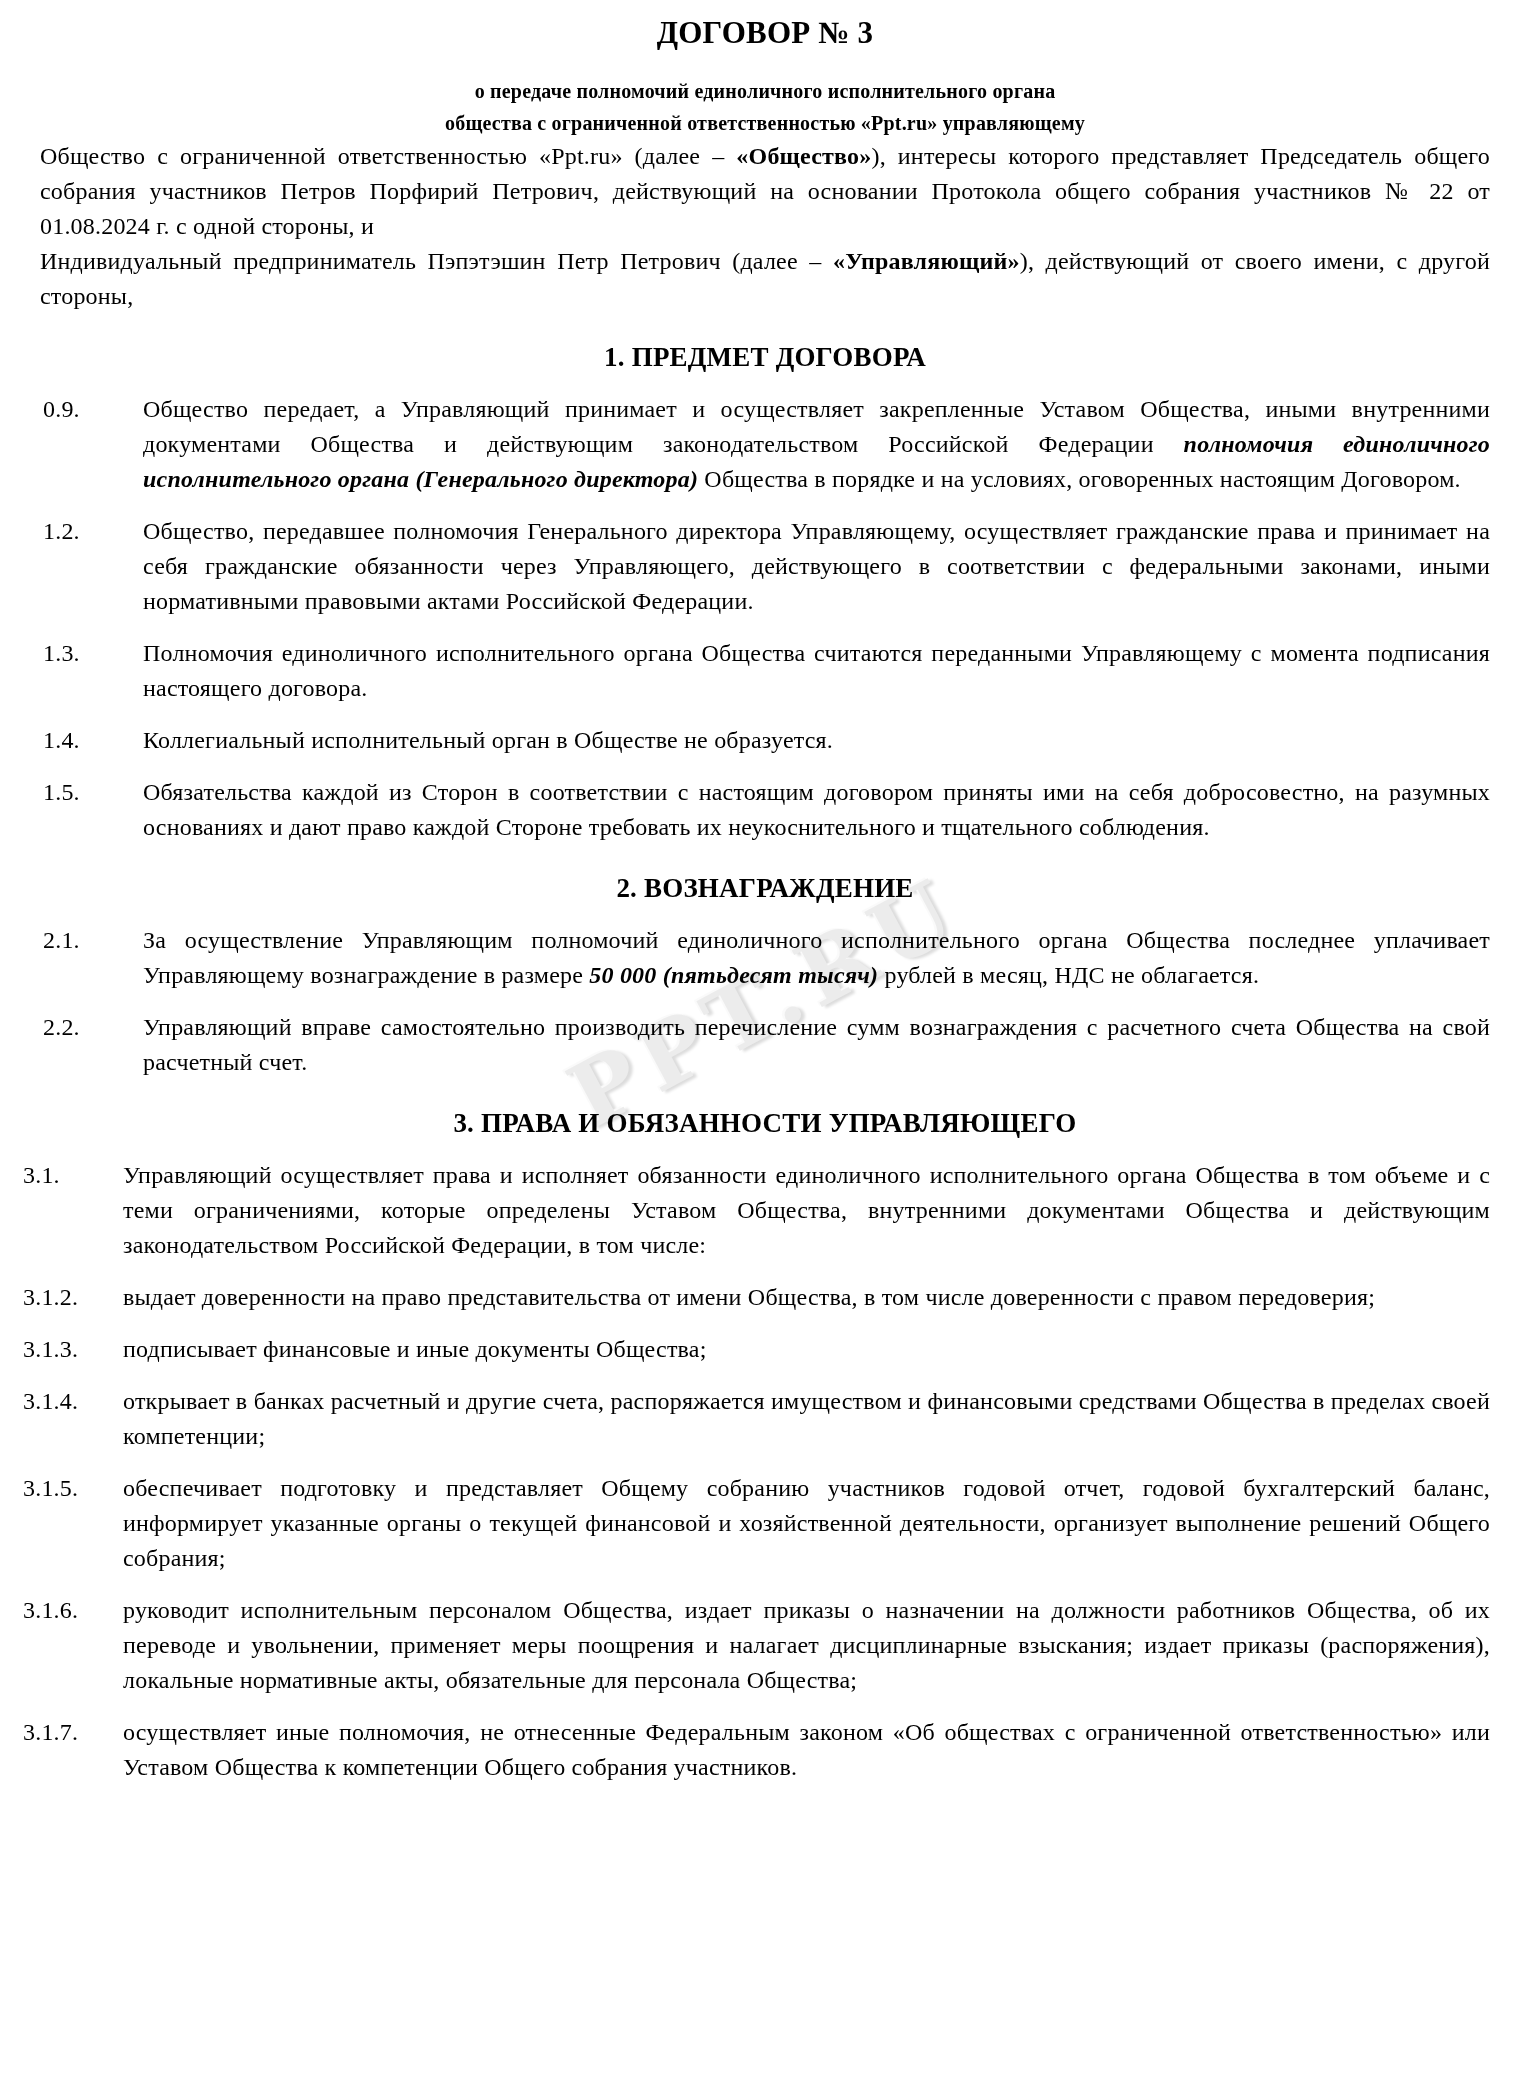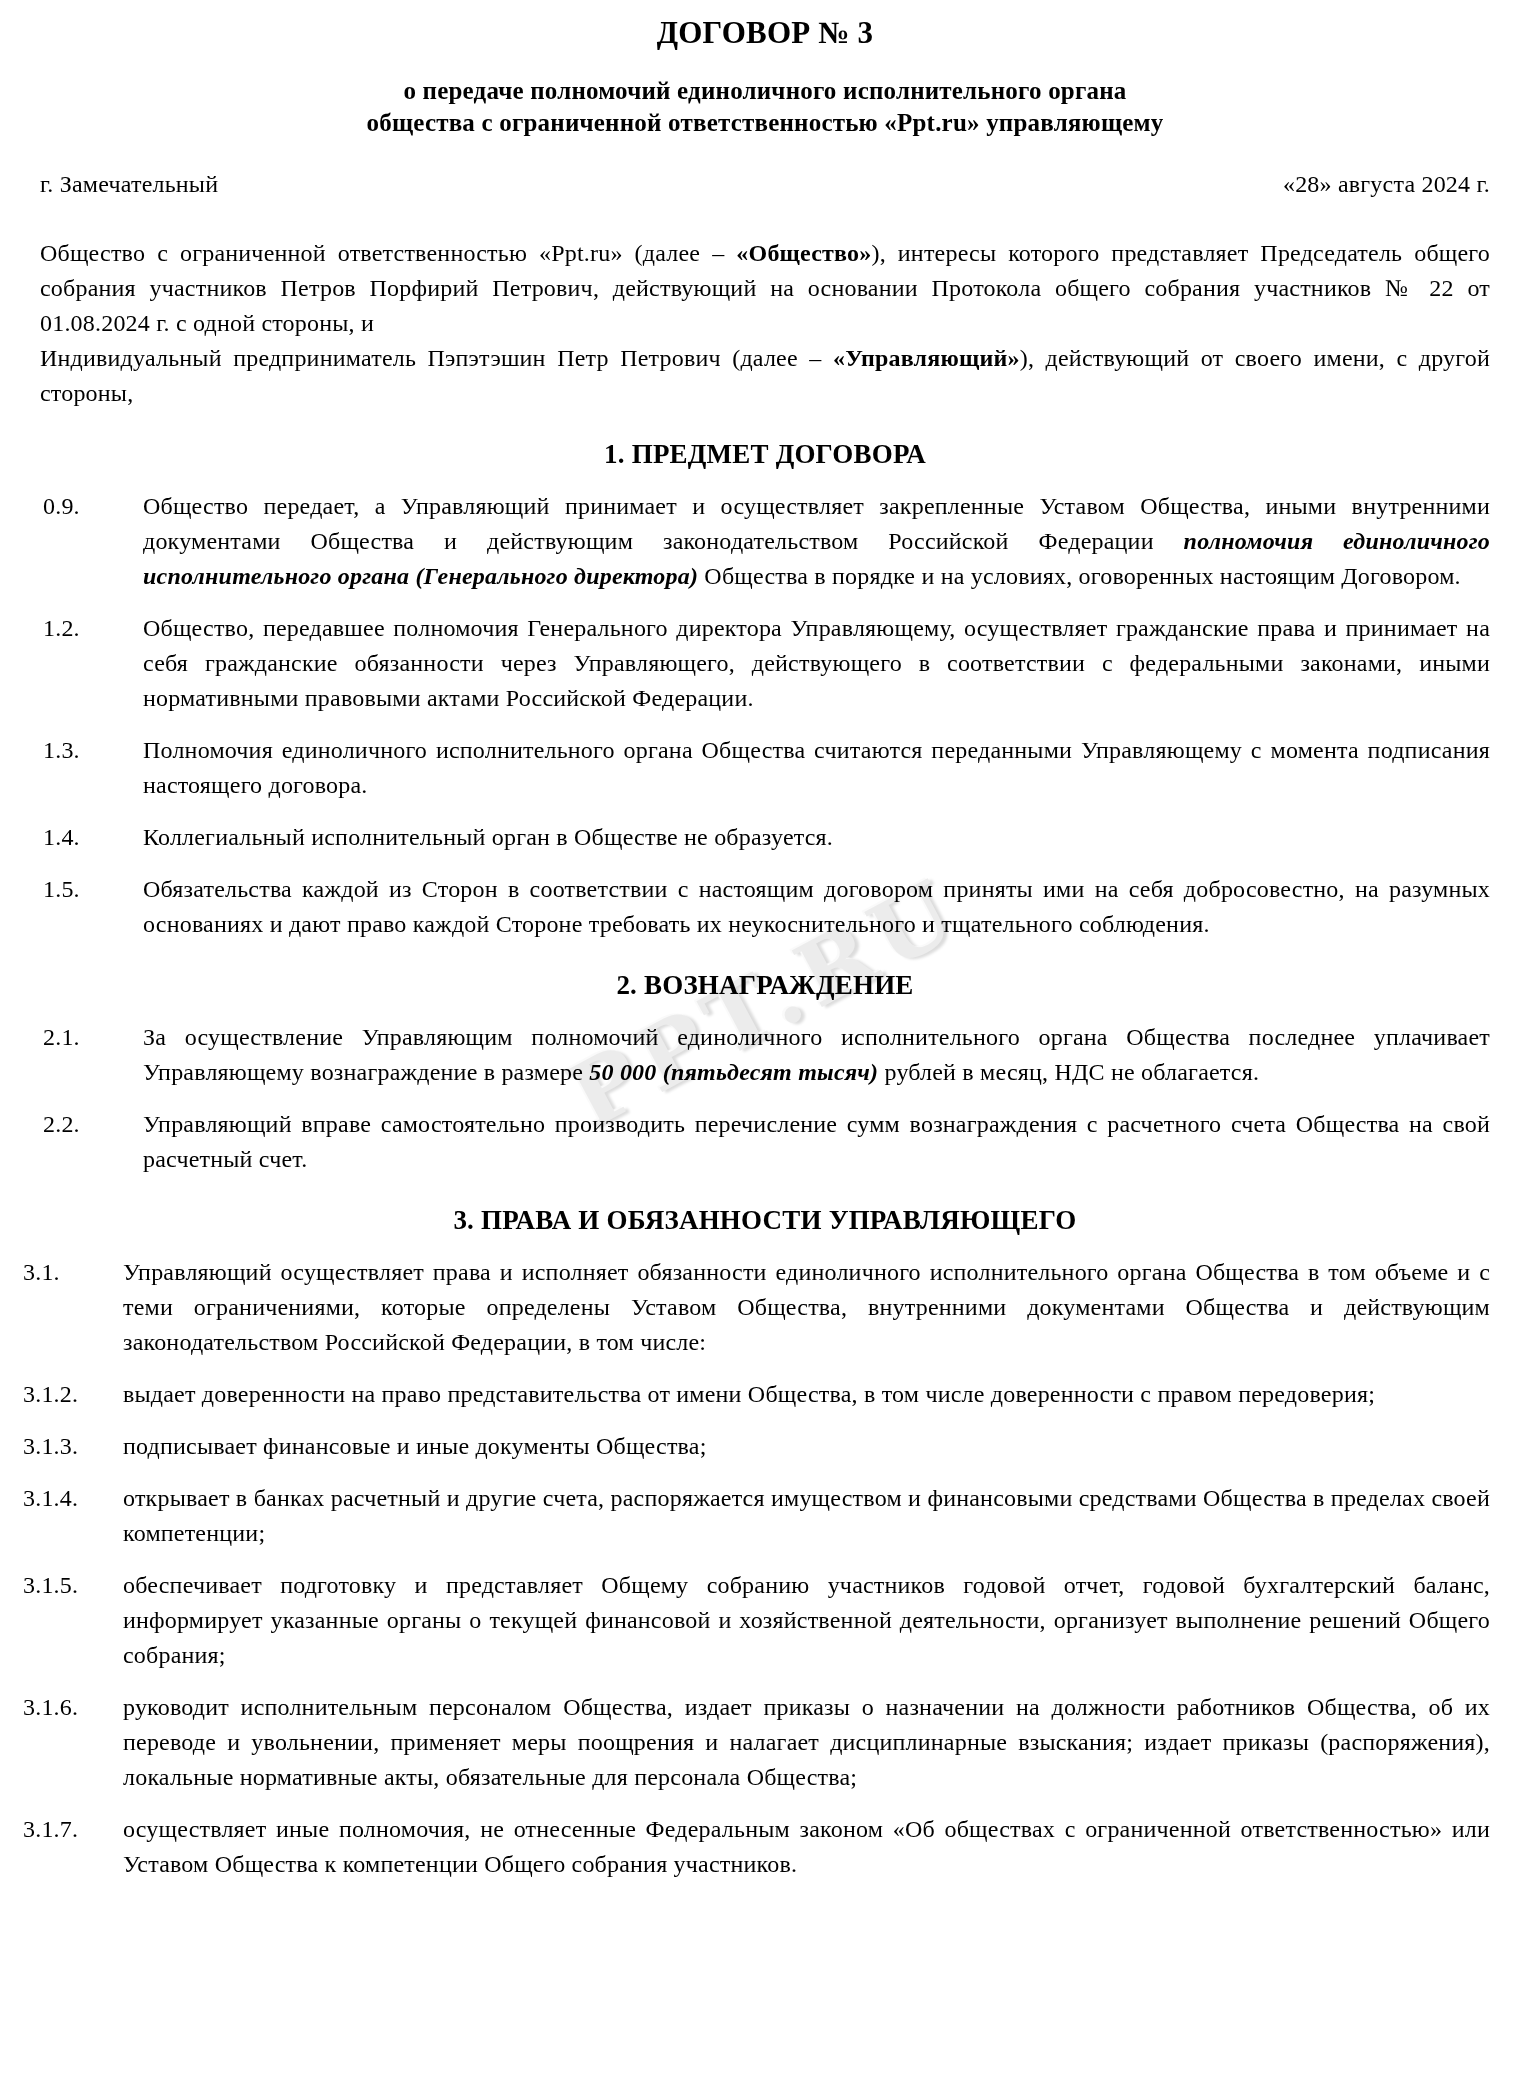--- a/index.html
+++ b/index.html
@@ -38,21 +38,21 @@
   .t1 {
     margin: 0 0 24px 0;
     text-align: center;
     font-size: 31px;
     line-height: 37px;
     font-weight: bold;
   }
   .t2 {
     margin: 0;
     text-align: center;
-    font-size: 25px;
+    font-size: 20px;
     line-height: 32px;
     font-weight: bold;
   }
   .dateline {
     display: flex;
     justify-content: space-between;
     margin: 28px 0 34px 0;
   }
   .para {
     margin: 0;
@@ -81,24 +81,20 @@
 <div class="page">
 
   <div class="watermark">PPT.RU</div>
 
   <div class="content">
 
     <h1 class="t1">ДОГОВОР № 3</h1>
     <div class="t2">о передаче полномочий единоличного исполнительного органа</div>
     <div class="t2">общества с ограниченной ответственностью «Ppt.ru» управляющему</div>
 
-    <div class="dateline">
-      <span>г. Замечательный</span>
-      <span>«28» августа 2024 г.</span>
-    </div>
 
     <p class="para"><span>Общество с ограниченной ответственностью «Ppt.ru» (далее – </span><b>«Общество»</b><span>), интересы которого представляет Председатель общего собрания участников Петров Порфирий Петрович, действующий на основании Протокола общего собрания участников № 22 от 01.08.2024 г. с одной стороны, и</span></p>
     <p class="para"><span>Индивидуальный предприниматель Пэпэтэшин Петр Петрович (далее – </span><b>«Управляющий»</b><span>), действующий от своего имени, с другой стороны,</span></p>
 
     <h2 class="sec-heading">1. ПРЕДМЕТ ДОГОВОРА</h2>
 
     <div class="item n12">
       <span class="num">0.9.</span>
       <div class="body"><span>Общество передает, а Управляющий принимает и осуществляет закрепленные Уставом Общества, иными внутренними документами Общества и действующим законодательством Российской Федерации </span><b class="it">полномочия единоличного исполнительного органа (Генерального директора)</b><span> Общества в порядке и на условиях, оговоренных настоящим Договором.</span></div>
     </div>

